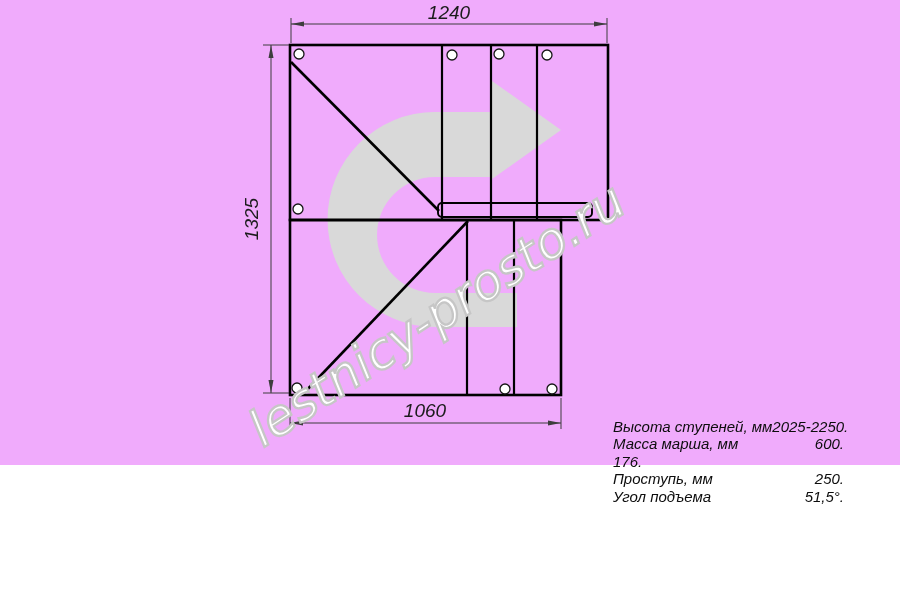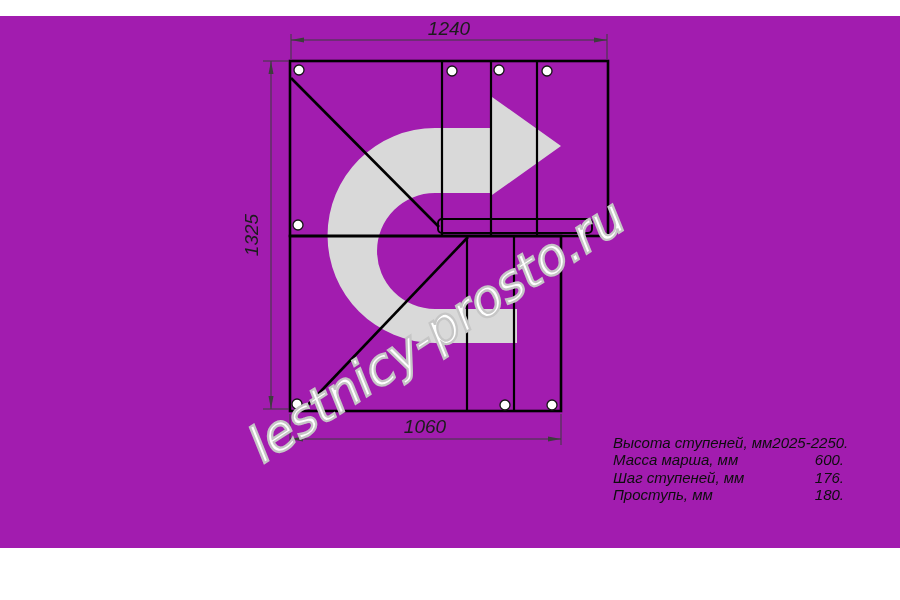--- a/index.html
+++ b/index.html
@@ -4,23 +4,22 @@
 <style>
   html, body {
     margin: 0; padding: 0;
     width: 900px; height: 600px;
     background: #ffffff;
     overflow: hidden;
     font-family: "Liberation Sans", sans-serif;
   }
   .canvas {
     position: relative;
-    width: 900px; height: 532px;
-    background: #a21caf;
-    margin-top: 16px;
+    width: 900px; height: 465px;
+    background: #f0abfc;
   }
   .canvas svg { position: absolute; left: 0; top: 0; }
 
   
   .spec-table {
     position: absolute;
     left: 613px; top: 418px; width: 231px;
     font-style: italic;
     font-size: 15px;
     line-height: 17.4px;
@@ -128,22 +127,25 @@
   <div class="spec-table">
     <div class="spec-row">
       <span class="spec-label">Высота ступеней, мм</span>
       <span class="spec-value">2025-2250.</span>
     </div>
     <div class="spec-row">
       <span class="spec-label">Масса марша, мм</span>
       <span class="spec-value">600.</span>
     </div>
     <div class="spec-row">
-      <span class="spec-label">Шаг ступеней, мм</span>
       <span class="spec-value">176.</span>
     </div>
     <div class="spec-row">
       <span class="spec-label">Проступь, мм</span>
-      <span class="spec-value">180.</span>
+      <span class="spec-value">250.</span>
+    </div>
+    <div class="spec-row">
+      <span class="spec-label">Угол подъема</span>
+      <span class="spec-value">51,5°.</span>
     </div>
   </div>
 
 </div>
 
 </body></html>

